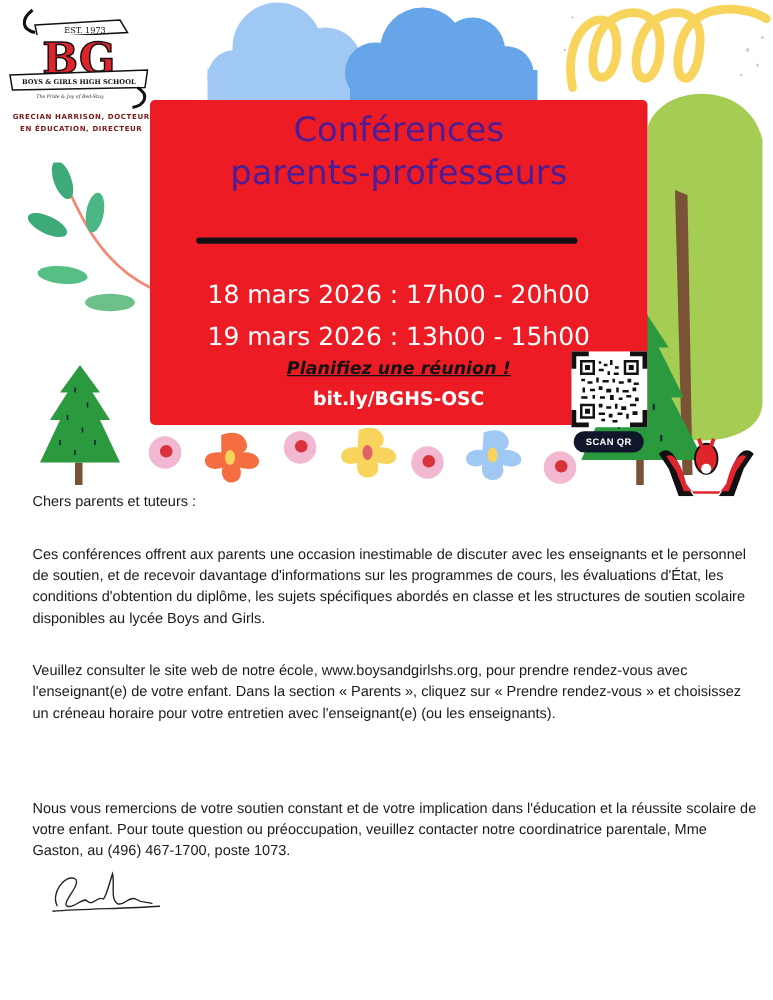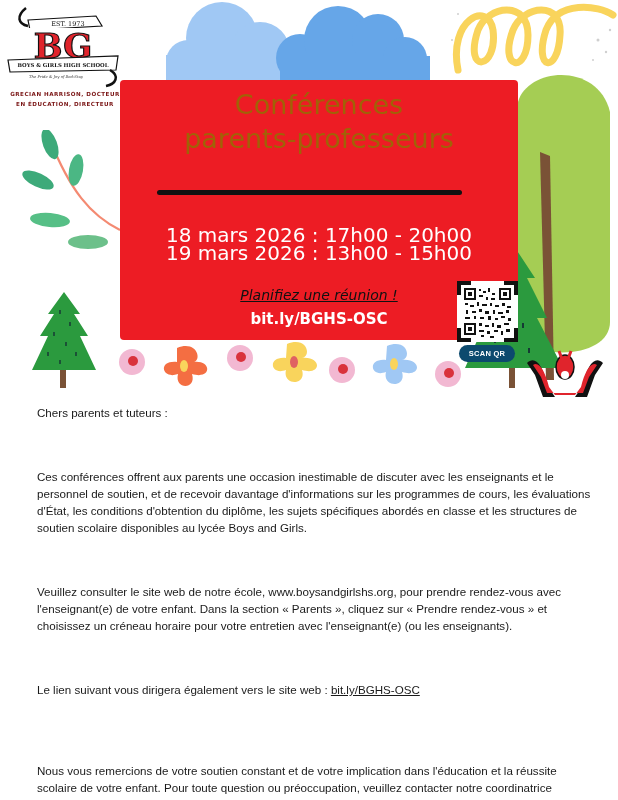--- a/index.html
+++ b/index.html
@@ -7,33 +7,33 @@
          font-family:"DejaVu Sans", "Liberation Sans", sans-serif; color:#1a1a1a; }
   .abs { position:absolute; }
   .logo-caption { left:0; top:89px; width:130px; text-align:center; font-size:5.6px; letter-spacing:0.5px;
                   line-height:10px; color:#7a1515; font-family:"DejaVu Sans", sans-serif; font-weight:bold; }
 
   
   .deco { pointer-events:none; }
 
   
   .banner { left:120px; top:80px; width:398px; height:260px; background:#ED1C24; border-radius:4px; }
-  .title-line { left:120px; width:398px; text-align:center; color:#a16207; font-size:27px; line-height:34px; }
+  .title-line { left:120px; width:398px; text-align:center; color:#4c1d95; font-size:27px; line-height:34px; }
   .divider { left:157px; top:190px; width:305px; height:5px; background:#111; border-radius:3px; }
   .date-line { left:120px; width:398px; text-align:center; color:#ffffff; font-size:20px; line-height:26px; }
-  .cta { left:120px; top:287px; width:398px; text-align:center; color:#111; font-weight:normal; font-style:italic;
+  .cta { left:120px; top:287px; width:398px; text-align:center; color:#111; font-weight:bold; font-style:italic;
          text-decoration:underline; font-size:14px; }
   .link-big { left:120px; top:310px; width:398px; text-align:center; color:#ffffff; font-weight:bold; font-size:15px; }
-  .scan-pill { left:459px; top:345px; width:56px; height:17px; background:#0c4a6e; color:#fff; border-radius:9px;
+  .scan-pill { left:459px; top:345px; width:56px; height:17px; background:#0f172a; color:#fff; border-radius:9px;
                font-size:7.5px; text-align:center; line-height:17px; font-family:"Liberation Sans", sans-serif; font-weight:bold; letter-spacing:0.3px; }
 
   
   .letter { left:22px; top:389px; width:590px; font-size:11.6px; line-height:17px; color:#1a1a1a;
             font-family:"Liberation Sans", sans-serif; }
-  .letter p { margin:15px; }
+  .letter p { margin:4px; }
   .gap { height:17px; }
   .letter a { color:#1a1a1a; text-decoration:underline; }
   .sig-area { height:40px; position:relative; }
 </style>
 </head>
 <body>
 
 <svg class="abs deco" style="left:160px;top:0px" width="140" height="82" viewBox="0 0 140 82">
   <circle cx="28" cy="62" r="22" fill="#A0C8F4"></circle>
   <circle cx="62" cy="38" r="36" fill="#A0C8F4"></circle>
@@ -154,21 +154,21 @@
 <div class="abs logo-caption">
   <div>GRECIAN HARRISON, DOCTEUR</div>
   <div>EN ÉDUCATION, DIRECTEUR</div>
 </div>
 
 <div class="abs banner"></div>
 <div class="abs title-line" style="top:88px">Conférences</div>
 <div class="abs title-line" style="top:122px">parents-professeurs</div>
 <div class="abs divider"></div>
 <div class="abs date-line" style="top:222px">18 mars 2026 : 17h00 - 20h00</div>
-<div class="abs date-line" style="top:240px">19 mars 2026 : 13h00 - 15h00</div>
+<div class="abs date-line" style="top:256px">19 mars 2026 : 13h00 - 15h00</div>
 <div class="abs cta">Planifiez une réunion !</div>
 <div class="abs link-big">bit.ly/BGHS-OSC</div>
 
 <svg class="abs" style="left:457px;top:281px" width="61" height="61" viewBox="0 0 61 61">
   <rect width="61" height="61" fill="#fff"></rect>
   <path d="M0 0 H14 V4 H4 V14 H0 Z M47 0 H61 V14 H57 V4 H47 Z M0 47 H4 V57 H14 V61 H0 Z M57 47 H61 V61 H47 V57 H57 Z" fill="#111"></path>
   <g fill="#111">
     <rect x="7" y="7" width="12" height="12"></rect>
       <rect x="9" y="9" width="8" height="8" fill="#fff"></rect>
       <rect x="11" y="11" width="4" height="4"></rect>
@@ -223,21 +223,20 @@
 </svg>
 <div class="abs scan-pill">SCAN QR</div>
 
 <div class="abs letter">
   <p>Chers parents et tuteurs :</p>
   <div class="gap"></div>
   <p>Ces conférences offrent aux parents une occasion inestimable de discuter avec les enseignants et le personnel de soutien, et de recevoir davantage d'informations sur les programmes de cours, les évaluations d'État, les conditions d'obtention du diplôme, les sujets spécifiques abordés en classe et les structures de soutien scolaire disponibles au lycée Boys and Girls.</p>
   <div class="gap"></div>
   <p>Veuillez consulter le site web de notre école, www.boysandgirlshs.org, pour prendre rendez-vous avec l'enseignant(e) de votre enfant. Dans la section « Parents », cliquez sur « Prendre rendez-vous » et choisissez un créneau horaire pour votre entretien avec l'enseignant(e) (ou les enseignants).</p>
   <div class="gap"></div>
-  <p><span>Le lien suivant vous dirigera également vers le site web : </span><a>bit.ly/BGHS-OSC</a></p>
   <div class="gap"></div>
   <div class="gap"></div>
   <p>Nous vous remercions de votre soutien constant et de votre implication dans l'éducation et la réussite scolaire de votre enfant. Pour toute question ou préoccupation, veuillez contacter notre coordinatrice parentale, Mme Gaston, au (496) 467-1700, poste 1073.</p>
   <div class="sig-area">
     <svg style="position:absolute;left:16px;top:2px" width="95" height="38" viewBox="0 0 95 38">
       <path d="M8 30 C 2 20, 14 4, 22 8 C 28 12, 10 28, 16 30 C 22 32, 28 22, 32 26 C 36 30, 40 22, 44 24 C 46 26, 50 10, 52 4 C 54 12, 50 24, 56 28 C 62 30, 64 22, 70 24 C 76 28, 80 26, 84 28 M4 34 C 30 32, 60 32, 90 30" fill="none" stroke="#222" stroke-width="1.1"></path>
     </svg>
   </div>
 
 </div>

